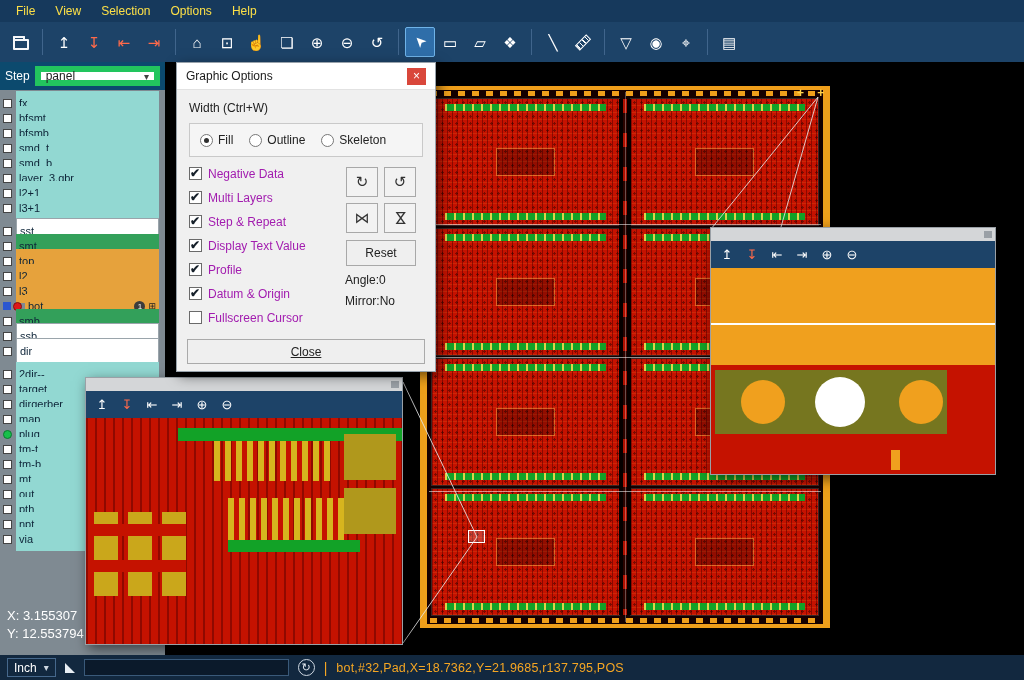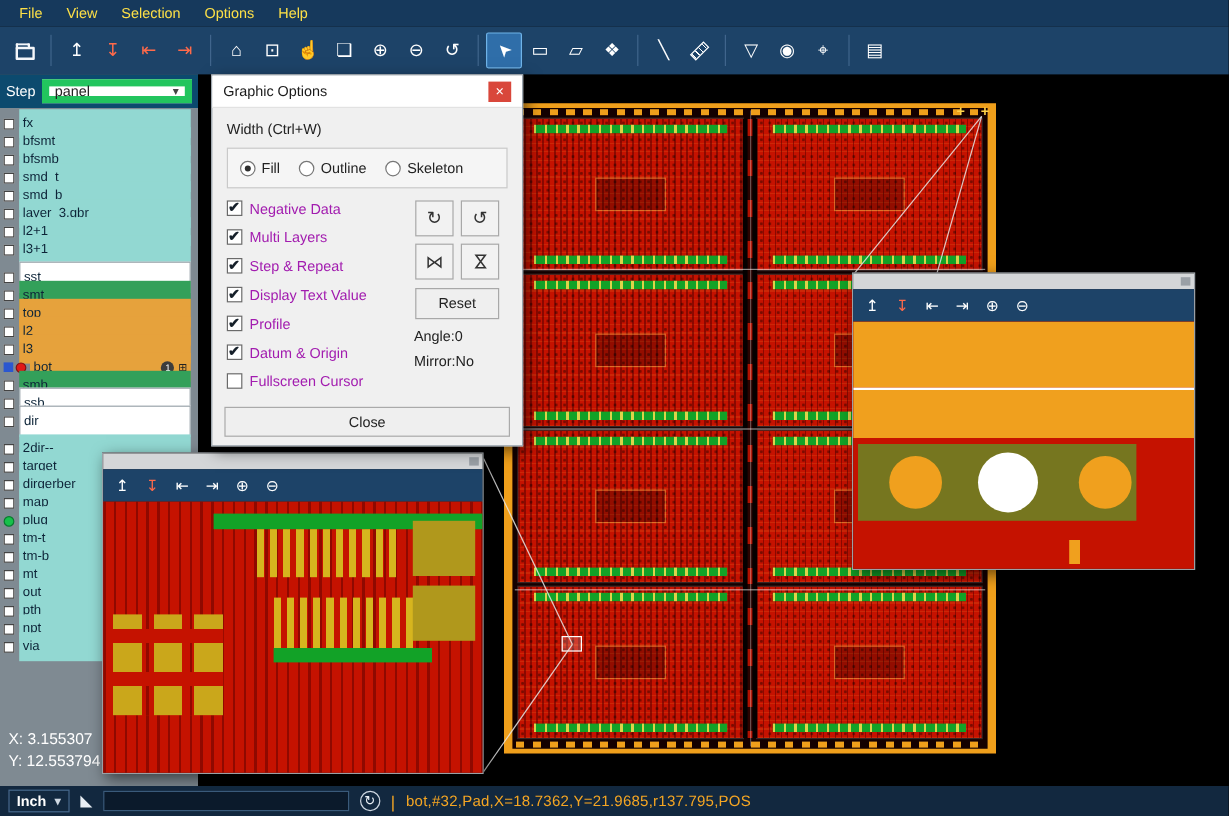--- a/index.html
+++ b/index.html
@@ -106,21 +106,21 @@
   .check.on::after { content:"✔"; position:absolute; left:0; top:-2px; font-size:12px; color:#16202a; font-weight:bold; }
   .tools-col { width:84px; display:flex; flex-direction:column; align-items:center; gap:7px; }
   .tgrid { display:grid; grid-template-columns:32px 32px; gap:6px; }
   .tool-btn { width:32px; height:30px; background:#f2f2f2; border:1px solid #a8a8a8;
               display:flex; align-items:center; justify-content:center; font-size:15px; color:#333; }
   .flip-v span { display:inline-block; transform:rotate(90deg); }
   .reset-btn { width:70px; height:26px; background:#efefef; border:1px solid #a8a8a8;
                display:flex; align-items:center; justify-content:center; color:#222; }
   .angle-txt,.mirror-txt { align-self:flex-start; color:#222; margin-left:6px; }
   .close-btn { position:absolute; left:10px; right:10px; bottom:9px; height:25px; background:#efefef;
-               border:1px solid #aaa; display:flex; align-items:center; justify-content:center; color:#222; }
+               border:1px solid #aaa; display:flex; align-items:center; justify-content:center; color:#222;text-decoration:underline; }
 
   
   .magwin { position:absolute; display:flex; flex-direction:column; border:1px solid #9aa0a6;
             box-shadow:3px 4px 12px rgba(0,0,0,.55); z-index:30; background:#222; }
   .mag1 { left:85px; top:377px; width:318px; height:268px; }
   .mag2 { left:710px; top:227px; width:286px; height:248px; }
   .mag-title { height:13px; background:#d4d6d8; display:flex; align-items:center; justify-content:flex-end; padding:0 3px; flex:none; }
   .mbtn { width:8px; height:7px; background:#9aa0a6; }
   .mag-toolbar { height:27px; background:#1d4368; display:flex; align-items:center; padding:0 5px; gap:3px; flex:none; }
   .mag-toolbar .tbtn { width:22px; height:22px; font-size:13px; }
@@ -146,21 +146,21 @@
   .m2-olive > span { position:absolute; border-radius:50%; display:block; }
   .m2-c1 { left:26px; top:10px; width:44px; height:44px; background:#f0a01e; }
   .m2-c2 { left:100px; top:7px; width:50px; height:50px; background:#fff; }
   .m2-c3 { left:184px; top:10px; width:44px; height:44px; background:#f0a01e; }
   .m2-tick { left:180px; top:182px; width:9px; height:20px; background:#f0a01e; }
 
   
   .statusbar { position:absolute; left:0; right:0; bottom:0; height:25px; background:#12283f;
                display:flex; align-items:center; padding:0 7px; gap:9px; z-index:50; }
   .unit-box { display:flex; align-items:center; gap:7px; border:1px solid #46688c; height:19px;
-              padding:0 6px; color:#fff; font-size:12px;font-weight:bold; }
+              padding:0 6px; color:#fff; font-size:12px; }
   .tri { width:0; height:0; border-left:10px solid #e8eef4; border-top:10px solid transparent; }
   .cmd-input { width:205px; height:17px; background:#0b1a2b; border:1px solid #3a5a7a; color:#dde;
                font-size:12px; padding:0 4px; font-family:"Liberation Sans", sans-serif; }
   .refresh-ic { width:17px; height:17px; border:1px solid #cfd8e2; border-radius:50%; color:#e8eef4;
                 font-size:11px; display:flex; align-items:center; justify-content:center; }
   .sb-sep { color:#f5a623; font-size:14px; }
   .status-msg { color:#f5a623; font-size:12.5px; letter-spacing:.2px; white-space:nowrap; }
 </style>
 </head>
 <body>

